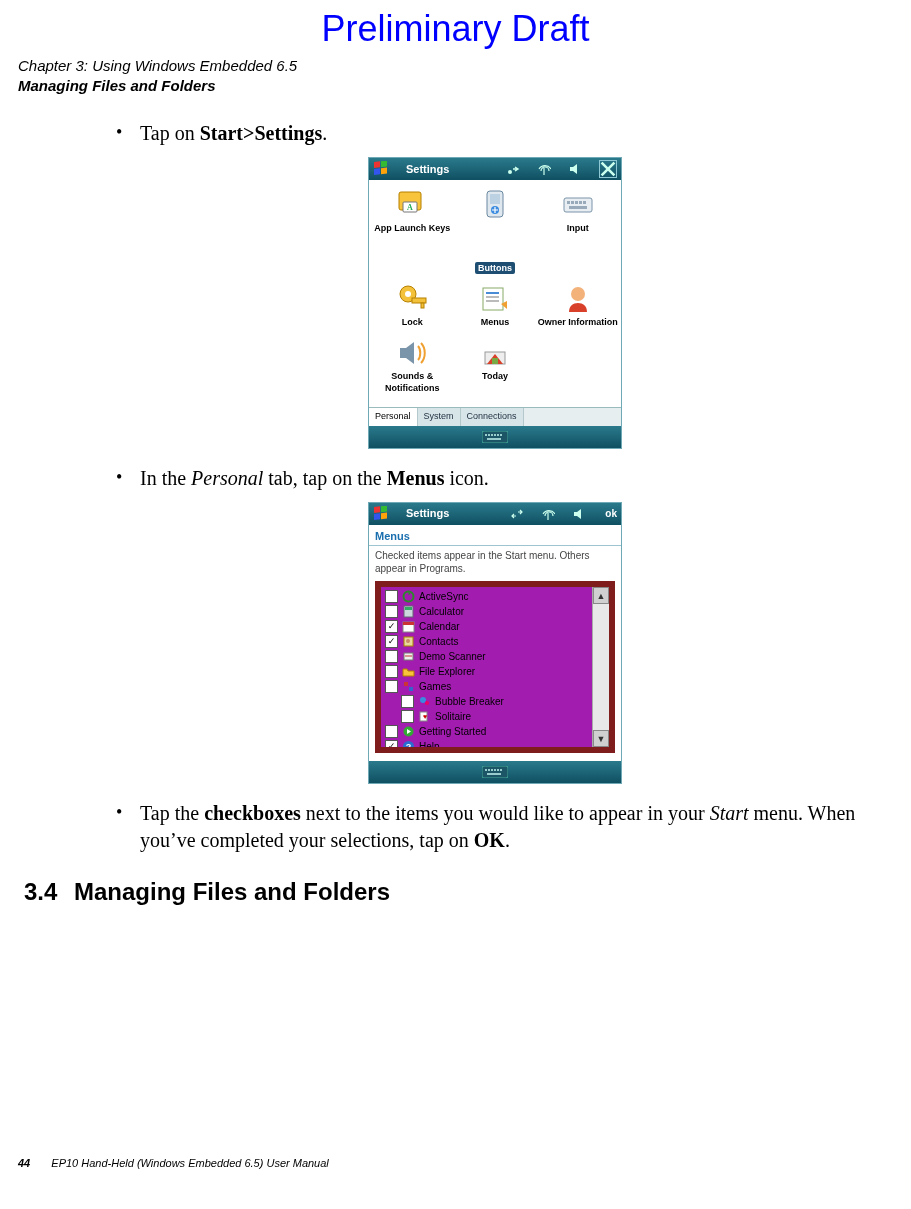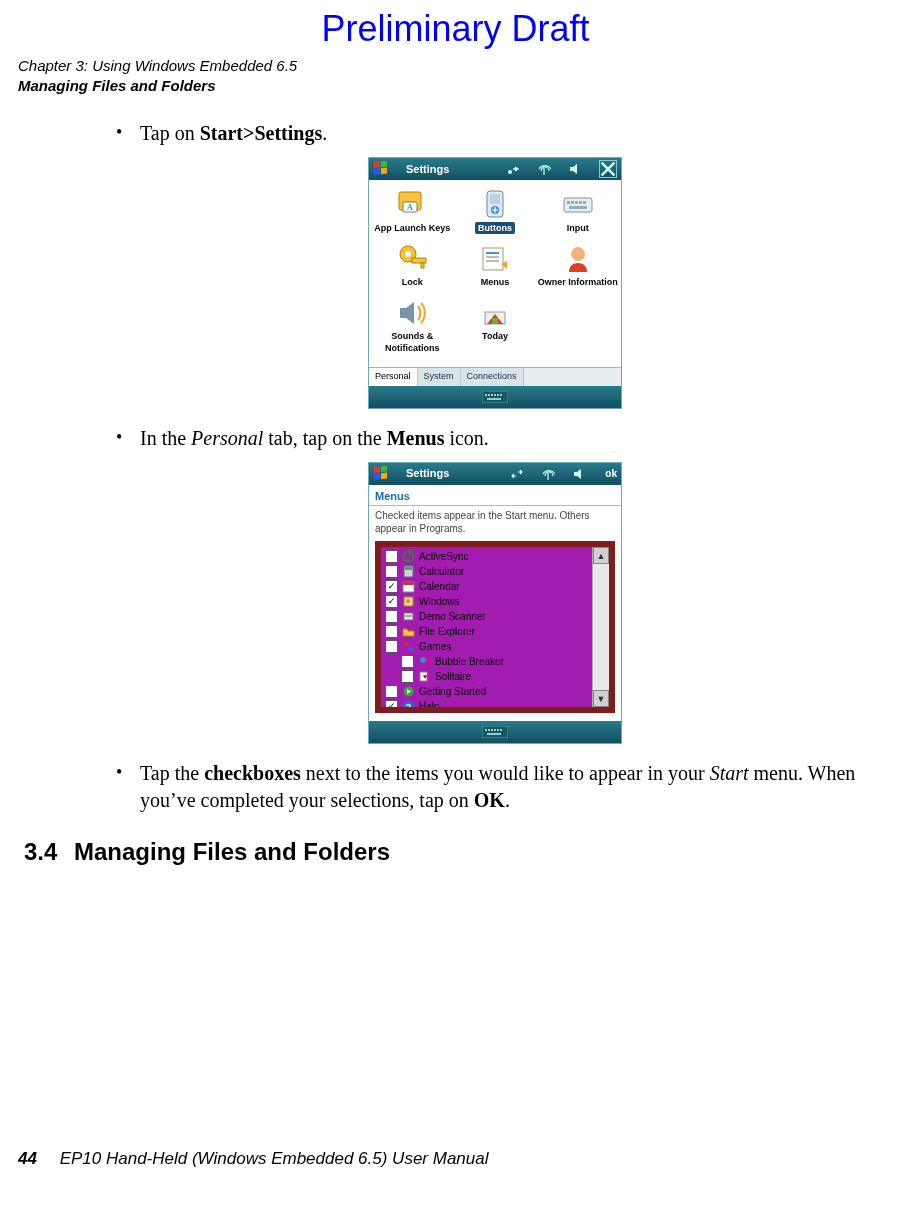--- a/index.html
+++ b/index.html
@@ -79,21 +79,21 @@
   .body-para {
     margin-top: 6px;
     margin-bottom: 10px;
   }
   .footer {
     position: absolute;
     bottom: 40px;
     left: 18px;
     font-family: "Trebuchet MS", Verdana, sans-serif;
     font-style: italic;
-    font-size: 17px;
+    font-size: 11px;
   }
   .footer .pn { font-weight: bold; font-style: italic; margin-right: 18px; }
 
   
   .shot {
     width: 252px;
     margin: 10px auto 16px auto;
     border: 1px solid #6ea9b5;
     background: #fff;
     font-family: Tahoma, Verdana, sans-serif;
@@ -124,21 +124,21 @@
     gap: 4px 0;
     padding: 6px 2px 10px 2px;
     background: #fff;
   }
   .gcell {
     display: flex; flex-direction: column; align-items: center;
     font-size: 9px; font-weight: bold; text-align: center;
     padding: 2px 0;
   }
   .gcell .icn { width: 36px; height: 34px; display:flex; align-items:center; justify-content:center; }
-  .gcell.sel .lbl { background:#1e4e72; color:#fff; padding:0 3px; border-radius:2px; }
+  .gcell.sel .lbl { background:#1e4e72; color:#fff; padding:0 3px; border-radius:2px;margin-top:40px; }
 
   
   .tabbar {
     display: flex;
     border-top: 1px solid #9bb;
     background: #e6eef0;
     height: 18px;
     font-size: 9px;
   }
   .tabbar .tab {
@@ -460,21 +460,21 @@
             <span>Calendar</span>
           </div>
         <div class="row">
             <span class="cb">✓</span>
             <span class="ricn">
               <svg viewBox="0 0 13 13">
                 <rect x="2" y="2" width="9" height="9" fill="#e8d89a" stroke="#a80"></rect>
                 <circle cx="6" cy="6" r="2" fill="#c86"></circle>
               </svg>
             </span>
-            <span>Windows</span>
+            <span>Contacts</span>
           </div>
         <div class="row">
             <span class="cb"></span>
             <span class="ricn">
               <svg viewBox="0 0 13 13">
                 <rect x="2" y="3" width="9" height="7" fill="#eee" stroke="#777"></rect>
                 <line x1="3" y1="6" x2="10" y2="6" stroke="#c33"></line>
               </svg>
             </span>
             <span>Demo Scanner</span>

